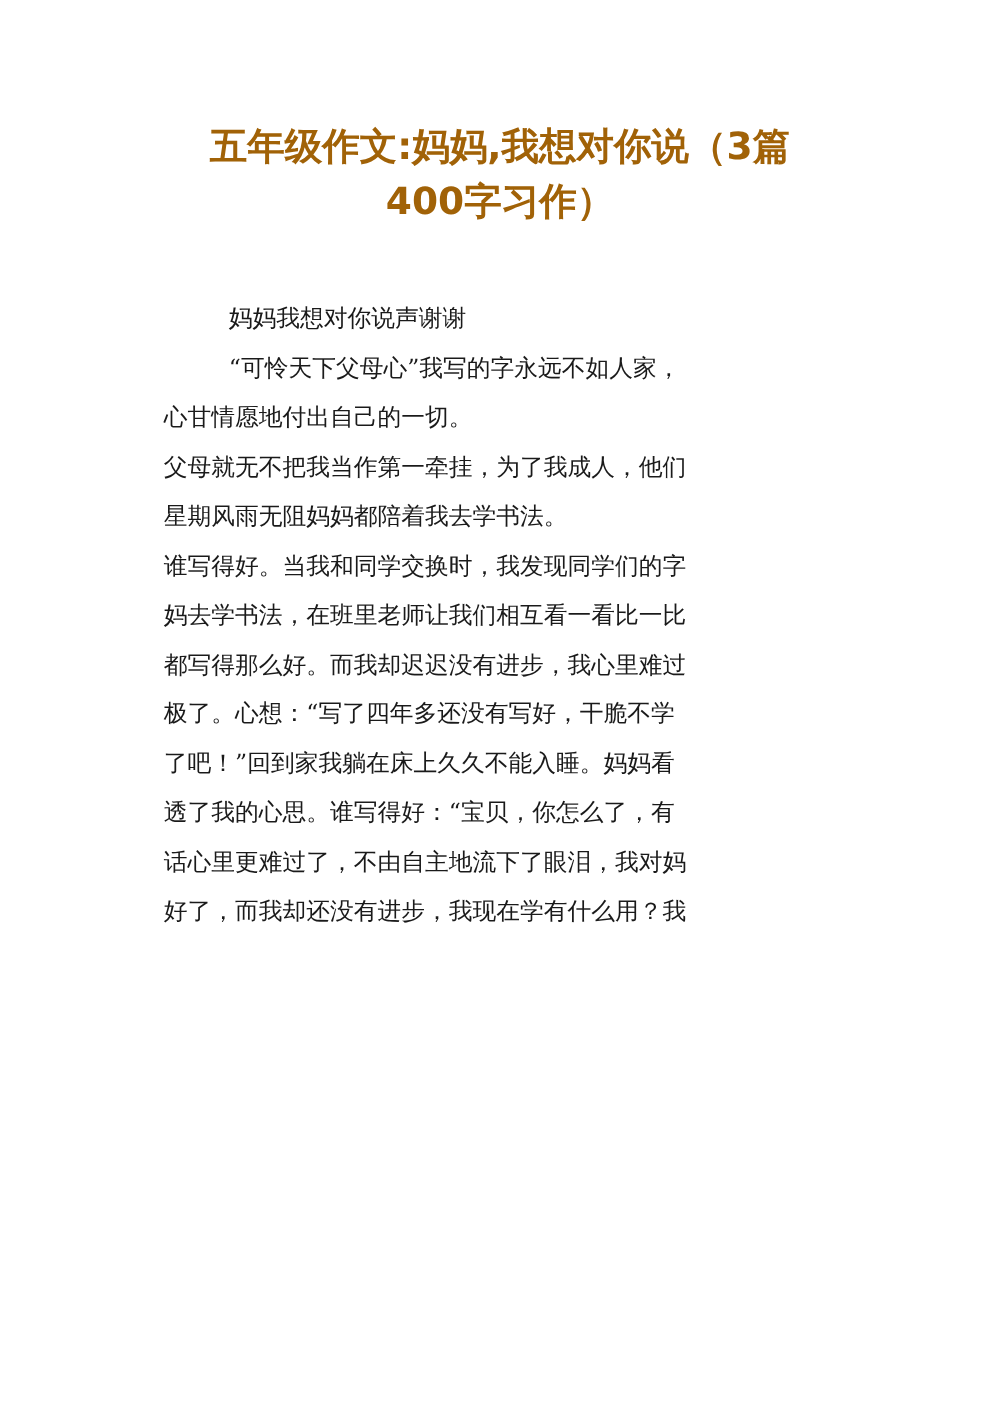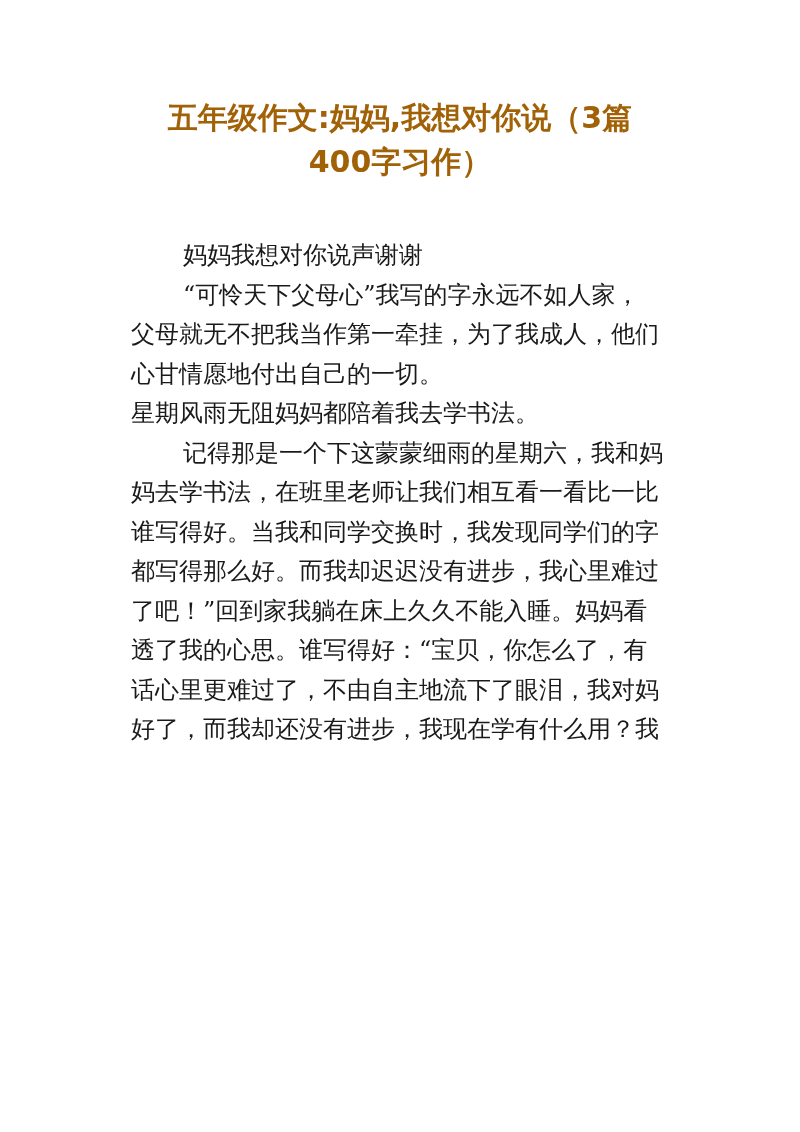--- a/index.html
+++ b/index.html
@@ -36,21 +36,21 @@
     .title .line {
       display: block;
       white-space: nowrap;
     }
     .body {
       position: absolute;
       left: 131px;
       top: 236px;
       width: 540px;
       font-family: "DejaVu Serif", "Liberation Serif", serif;
-      font-size: 24px;
+      font-size: 19px;
       line-height: 39.5px;
       color: #1a1a1a;
     }
     .body .ln {
       display: block;
       white-space: nowrap;
       height: 39.5px;
     }
     .body .ln.indent {
       padding-left: 52px;
@@ -61,25 +61,25 @@
 
 <div class="page">
   <h1 class="title" style="margin:0;">
     <span class="line">五年级作文:妈妈,我想对你说（3篇</span>
     <span class="line">400字习作）</span>
   </h1>
 
   <div class="body">
     <span class="ln indent">妈妈我想对你说声谢谢</span>
     <span class="ln indent">“可怜天下父母心”我写的字永远不如人家，</span>
+    <span class="ln">心甘情愿地付出自己的一切。</span>
     <span class="ln">父母就无不把我当作第一牵挂，为了我成人，他们</span>
-    <span class="ln">心甘情愿地付出自己的一切。</span>
     <span class="ln">星期风雨无阻妈妈都陪着我去学书法。</span>
-    <span class="ln indent">记得那是一个下这蒙蒙细雨的星期六，我和妈</span>
+    <span class="ln">谁写得好。当我和同学交换时，我发现同学们的字</span>
     <span class="ln">妈去学书法，在班里老师让我们相互看一看比一比</span>
-    <span class="ln">谁写得好。当我和同学交换时，我发现同学们的字</span>
     <span class="ln">都写得那么好。而我却迟迟没有进步，我心里难过</span>
+    <span class="ln">极了。心想：“写了四年多还没有写好，干脆不学</span>
     <span class="ln">了吧！”回到家我躺在床上久久不能入睡。妈妈看</span>
     <span class="ln">透了我的心思。谁写得好：“宝贝，你怎么了，有</span>
     <span class="ln">话心里更难过了，不由自主地流下了眼泪，我对妈</span>
     <span class="ln">好了，而我却还没有进步，我现在学有什么用？我</span>
   </div>
 </div>
 
 </body></html>

